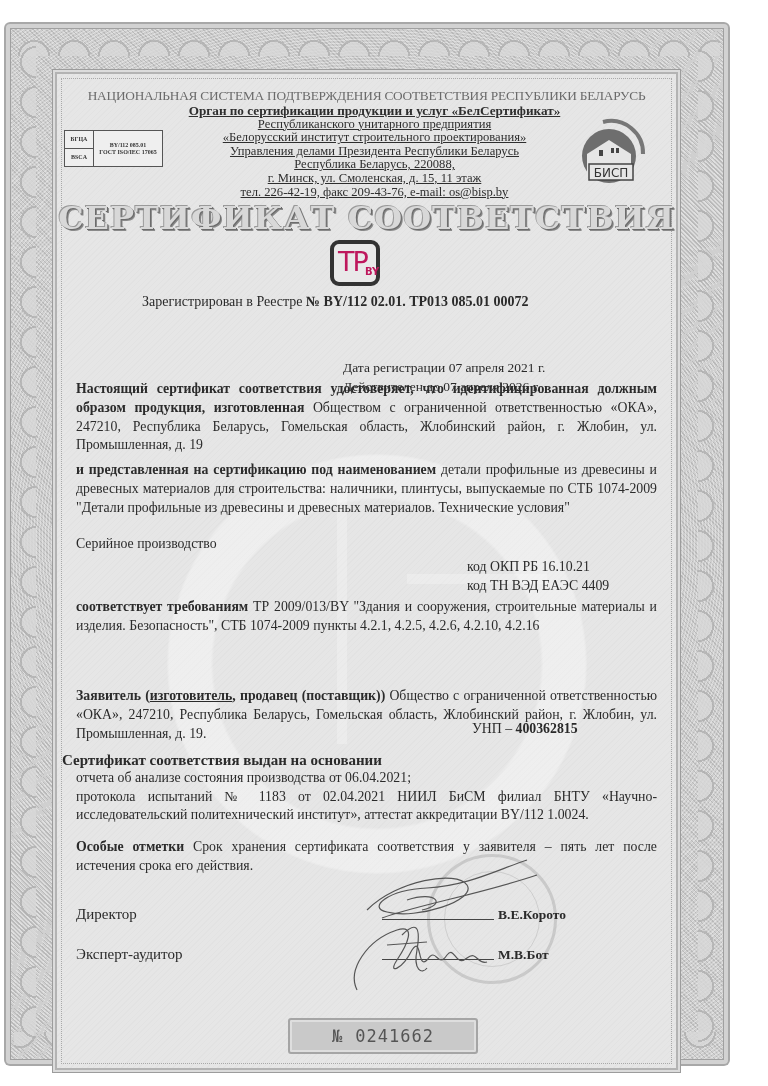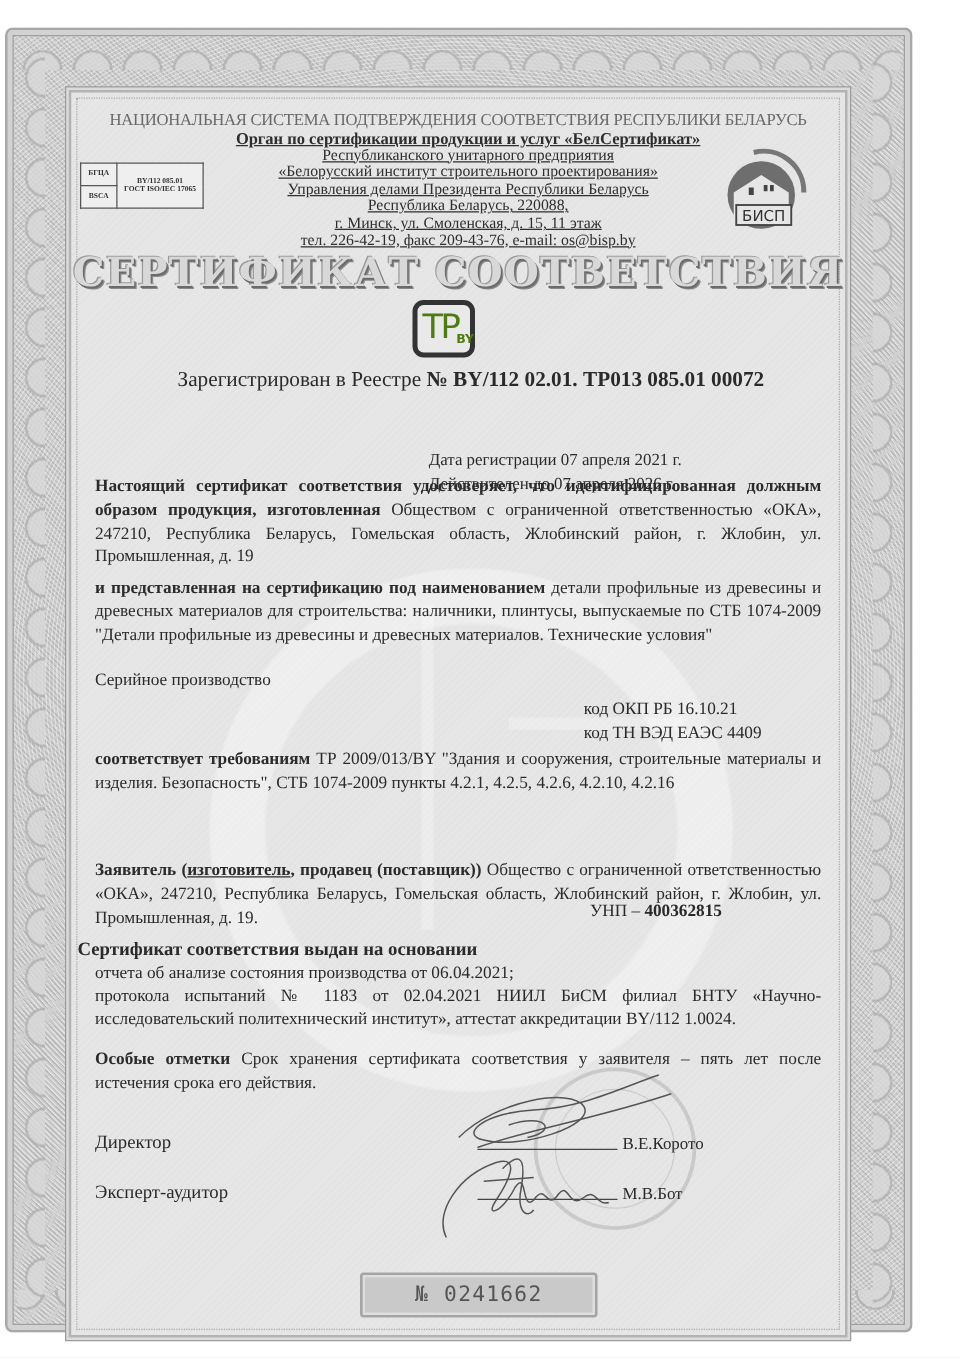--- a/index.html
+++ b/index.html
@@ -67,26 +67,26 @@
 
     .cert-title {
       position: absolute; left: 0; right: 0; top: 125px; text-align: center;
       font-size: 32px; font-weight: bold; letter-spacing: 1px; color: #d8d8d8;
       font-family: "DejaVu Serif", serif;
       text-shadow: 1px 1px 0 #6b6b6b, 2px 2px 0 #8a8a8a, -1px -1px 0 #9a9a9a;
     }
     .tr-mark {
       position: absolute; left: 273px; top: 166px; width: 50px; height: 46px;
       border: 4px solid #333; border-radius: 9px; box-sizing: border-box; background: #e9e9e9;
-      font-family: "DejaVu Sans", sans-serif; color: #4d7c0f;
+      font-family: "DejaVu Sans", sans-serif; color: #be185d;
     }
     .tr-mark .tp { position: absolute; left: 4px; top: 2px; font-size: 27px; letter-spacing: -2px; }
     .tr-mark .by { position: absolute; left: 31px; top: 22px; font-size: 10px; font-weight: bold; }
 
-    .reg-line { position: absolute; left: 85px; top: 220px; font-size: 17px; }
+    .reg-line { position: absolute; left: 85px; top: 220px; font-size: 14px; }
     .reg-line b { font-weight: bold; }
     .date-line { position: absolute; left: 286px; font-size: 13.5px; margin-top: 48px; }
     .date-line.d1 { top: 238px; }
     .date-line.d2 { top: 257px; }
 
     .para {
       position: absolute; left: 19px; width: 581px; font-size: 13.8px; line-height: 18.8px;
       text-align: justify; color: #2b2b2b;
     }
     .para b { font-weight: bold; }
@@ -102,21 +102,21 @@
     .basis-title { position: absolute; left: 5px; top: 678px; font-size: 15px; font-weight: bold; }
     .basis-lines { position: absolute; left: 19px; top: 695px; width: 581px; font-size: 13.8px; line-height: 18.6px; text-align: justify; }
     .p5 { top: 764px; }
 
     .sig-row { position: absolute; left: 19px; font-size: 15px; }
     .sig-row.r1 { top: 832px; }
     .sig-row.r2 { top: 872px; }
     .sig-line { position: absolute; left: 325px; width: 112px; height: 1px; background: #444; }
     .sig-line.l1 { top: 845px; }
     .sig-line.l2 { top: 885px; }
-    .sig-name { position: absolute; left: 441px; font-size: 13.5px; font-weight: normal; }
+    .sig-name { position: absolute; left: 441px; font-size: 13.5px; font-weight: bold; }
     .sig-name.n1 { top: 833px; }
     .sig-name.n2 { top: 873px; }
     .stamp {
       position: absolute; left: 370px; top: 780px; width: 130px; height: 130px; border-radius: 50%;
       border: 3px solid rgba(150,150,150,0.35); box-sizing: border-box;
     }
     .stamp::after { content: ""; position: absolute; inset: 14px; border-radius: 50%; border: 1px solid rgba(150,150,150,0.3); }
     .signature { position: absolute; left: 270px; top: 776px; width: 220px; height: 150px; }
 
     .serial-plate {

